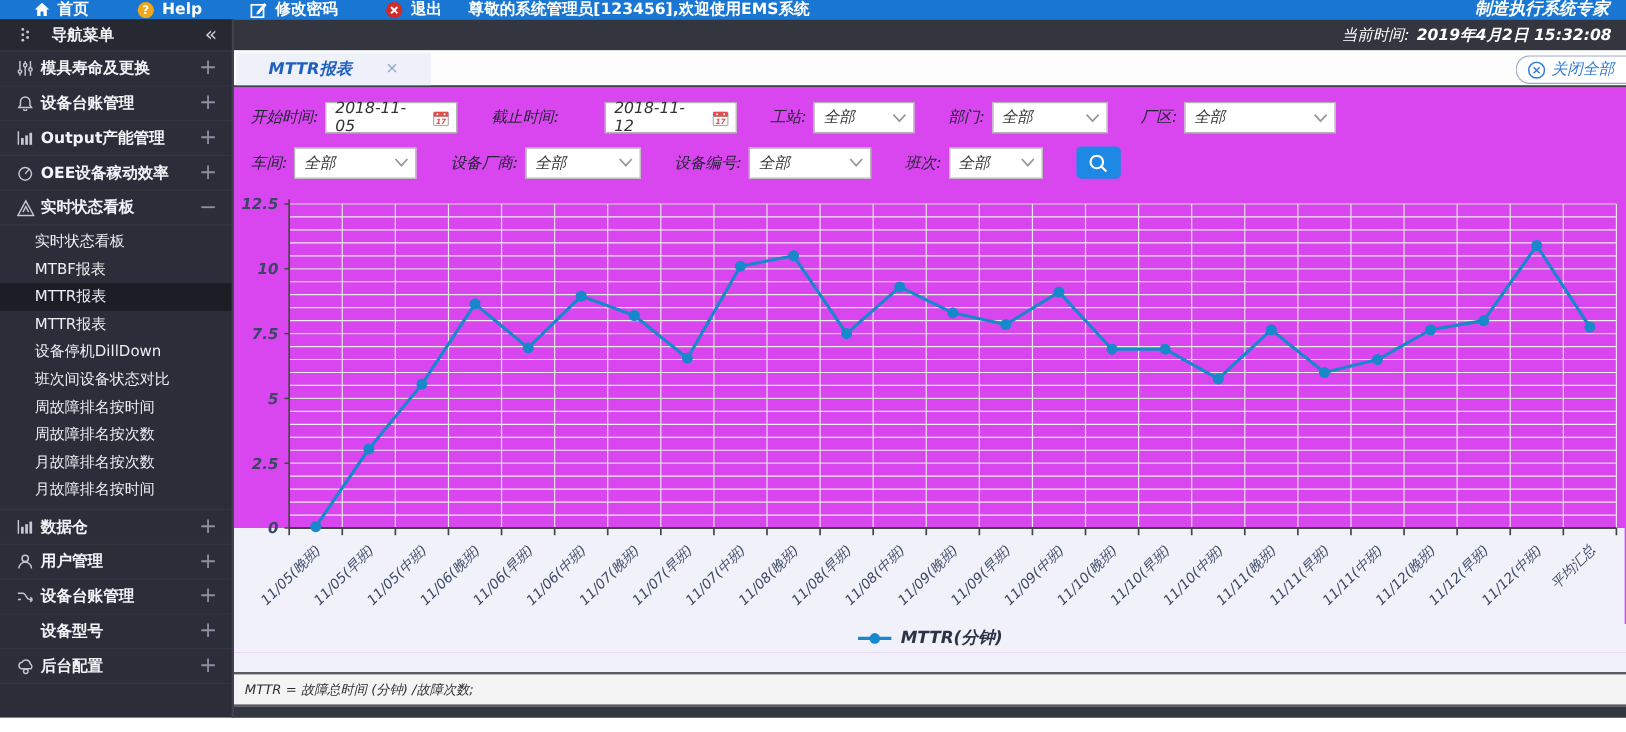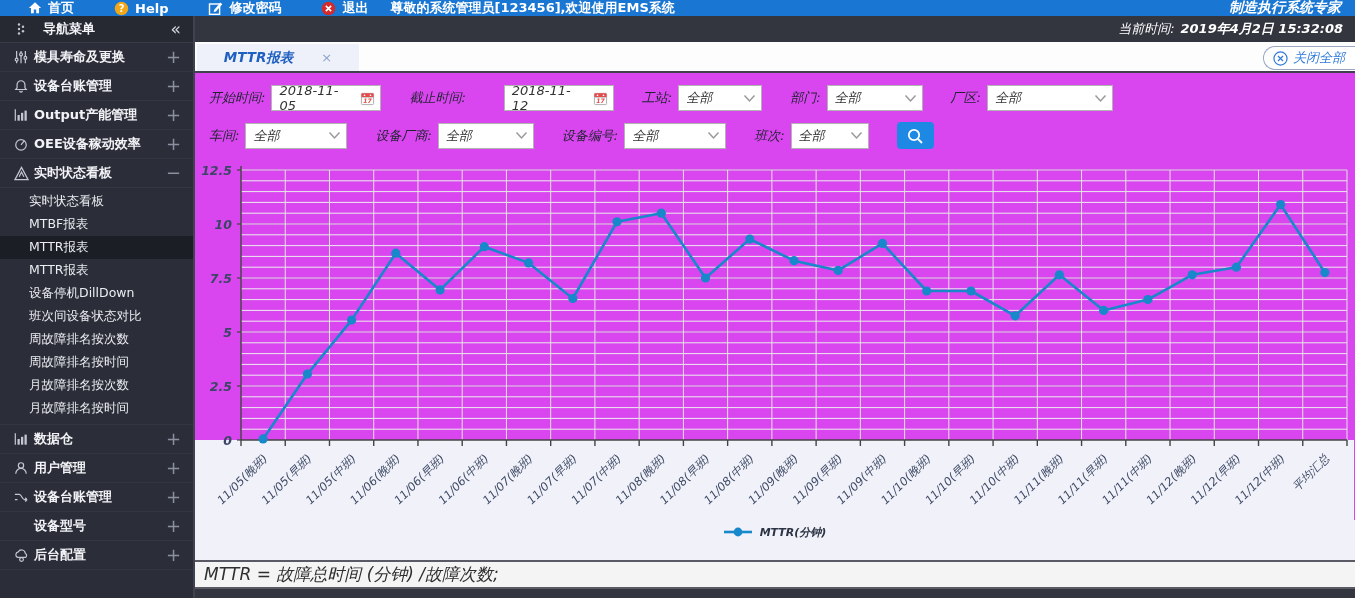--- a/index.html
+++ b/index.html
@@ -41,23 +41,23 @@
   .content{flex:1;display:flex;flex-direction:column;background:#d946ef;min-height:0;}
   .filters{padding:12px 14px 0;}
   .frow{display:flex;align-items:center;margin-bottom:11px;}
   .ffield{display:flex;align-items:center;margin-right:28px;}
   .flabel{color:#1f2430;margin-right:6px;white-space:nowrap;font-size:13px;}
   .fbox{border:1px solid #b3b3b3;height:24px;display:flex;align-items:center;justify-content:space-between;padding:0 5px 0 7px;background:#fff;color:#333;font-size:13px;gap:6px;cursor:pointer;}
   .search-btn{width:37px;height:27px;background:#1e88e5;border-radius:4px;display:flex;align-items:center;justify-content:center;cursor:pointer;border:none;}
   .chartwrap{flex:1;display:flex;flex-direction:column;min-height:0;}
   #chart-svg{display:block;}
   .legend-row{background:#f1f1fa;display:flex;align-items:center;justify-content:center;gap:8px;height:24px;}
-  .legend-label{font-weight:700;font-size:11px;color:#2b3344;}
+  .legend-label{font-weight:700;font-size:14px;color:#2b3344;}
   .chart-spacer{flex:1;background:#f1f1fa;}
-  .formula{height:25px;background:#f4f4f4;border-top:2px solid #5a5a64;border-bottom:2px solid #5a5a64;display:flex;align-items:center;padding:0 9px;color:#2e2e2e;font-size:17px;}
+  .formula{height:25px;background:#f4f4f4;border-top:2px solid #5a5a64;border-bottom:2px solid #5a5a64;display:flex;align-items:center;padding:0 9px;color:#2e2e2e;font-size:11px;}
   .bottomstrip{height:9px;background:#33353f;}
 </style>
 </head>
 <body>
 
 <div class="topbar">
   <div class="nav-items" id="nav-items">
       <div class="nav-item">
         <span style="display: flex; align-items: center;">
           <svg width="14" height="14" viewBox="0 0 16 16">
@@ -170,22 +170,22 @@
           <span>实时状态看板</span>
           <span class="gplus">−</span>
         </div>
         <div class="sublist">
           <div class="subitem">实时状态看板</div>
           <div class="subitem">MTBF报表</div>
           <div class="subitem active">MTTR报表</div>
           <div class="subitem">MTTR报表</div>
           <div class="subitem">设备停机DillDown</div>
           <div class="subitem">班次间设备状态对比</div>
+          <div class="subitem">周故障排名按时间</div>
           <div class="subitem">周故障排名按次数</div>
-          <div class="subitem">周故障排名按时间</div>
           <div class="subitem">月故障排名按次数</div>
           <div class="subitem">月故障排名按时间</div>
         </div>
         <div class="group">
           <span class="gicon" style="display: flex; align-items: center;">
             <svg width="14" height="14" viewBox="0 0 16 16">
               <path d="M1.5 1.5 V14.5" stroke="#c3c7d1" stroke-width="1.4"></path>
               <rect x="4" y="8" width="2.6" height="6.5" fill="#c3c7d1"></rect>
               <rect x="8" y="5.5" width="2.6" height="9" fill="#c3c7d1"></rect>
               <rect x="12" y="3" width="2.6" height="11.5" fill="#c3c7d1"></rect>

